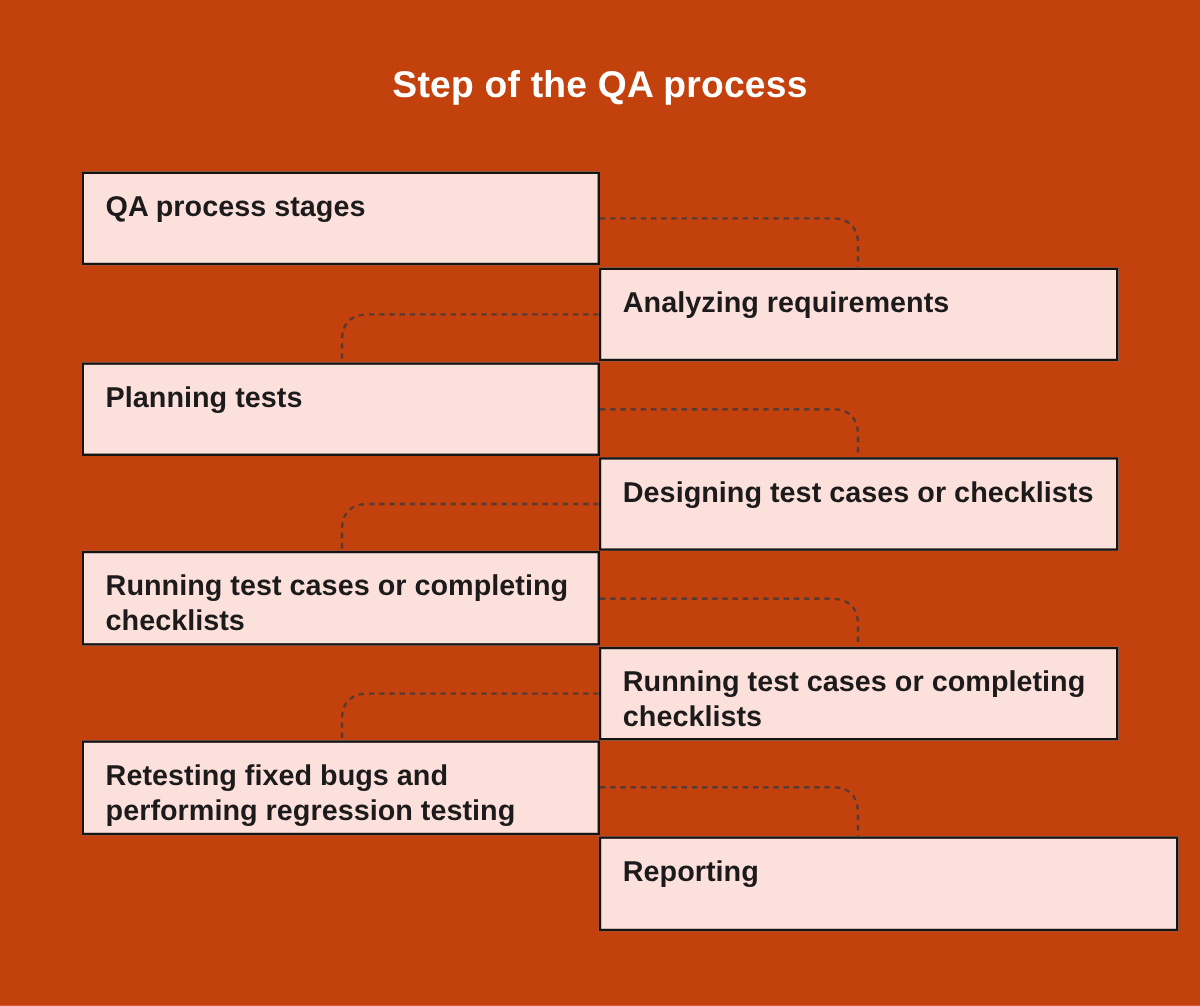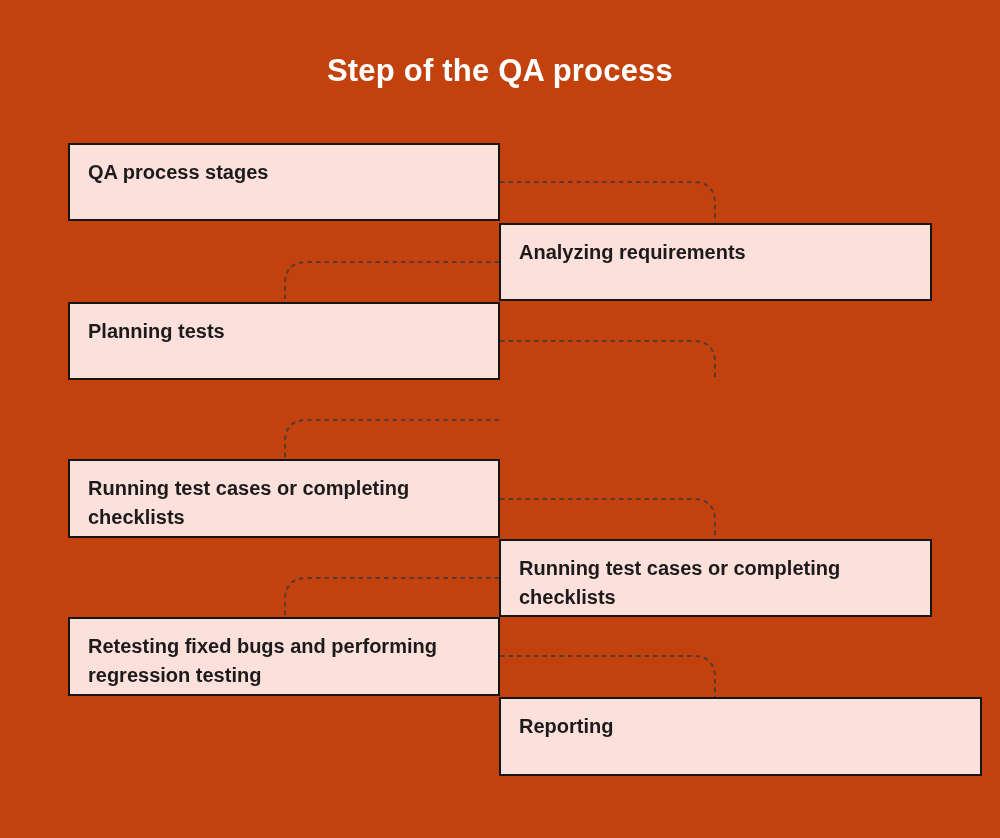--- a/index.html
+++ b/index.html
@@ -42,21 +42,21 @@
   }
   .box {
     position: absolute;
     width: 432px;
     height: 78px;
     background: #FBE0DB;
     border: 2px solid #151515;
     box-sizing: border-box;
     padding: 13px 18px 0 18px;
     color: #1C1A1A;
-    font-size: 20px;
+    font-size: 24px;
     line-height: 29px;
     font-weight: bold;
   }
   .b1 { left: 68px;  top: 143px; }
   .b2 { left: 499px; top: 223px; width: 433px; }
   .b3 { left: 68px;  top: 302px; }
   .b4 { left: 499px; top: 381px; width: 433px; }
   .b5 { left: 68px;  top: 459px; height: 79px; }
   .b6 { left: 499px; top: 539px; width: 433px; }
   .b7 { left: 68px;  top: 617px; height: 79px; }
@@ -81,20 +81,23 @@
 
   <div class="box b1">
     <span>QA process stages</span>
   </div>
   <div class="box b2">
     <span>Analyzing requirements</span>
   </div>
   <div class="box b3">
     <span>Planning tests</span>
   </div>
+  <div class="box b4">
+    <span>Designing test cases or checklists</span>
+  </div>
   <div class="box b5">
     <span>Running test cases or completing checklists</span>
   </div>
   <div class="box b6">
     <span>Running test cases or completing checklists</span>
   </div>
   <div class="box b7">
     <span>Retesting fixed bugs and performing regression testing</span>
   </div>
   <div class="box b8">

